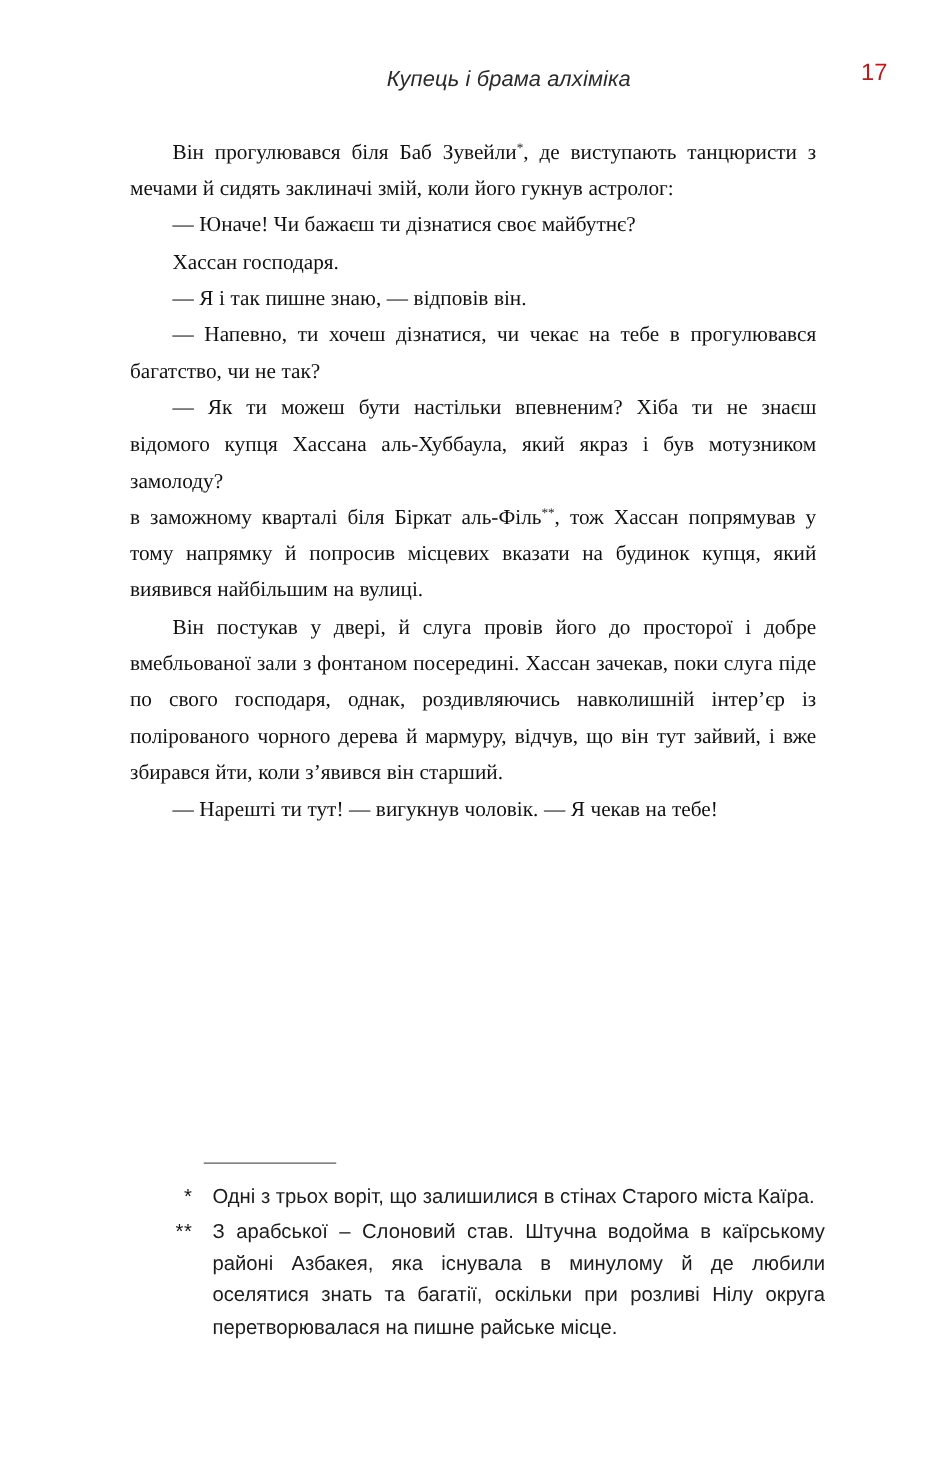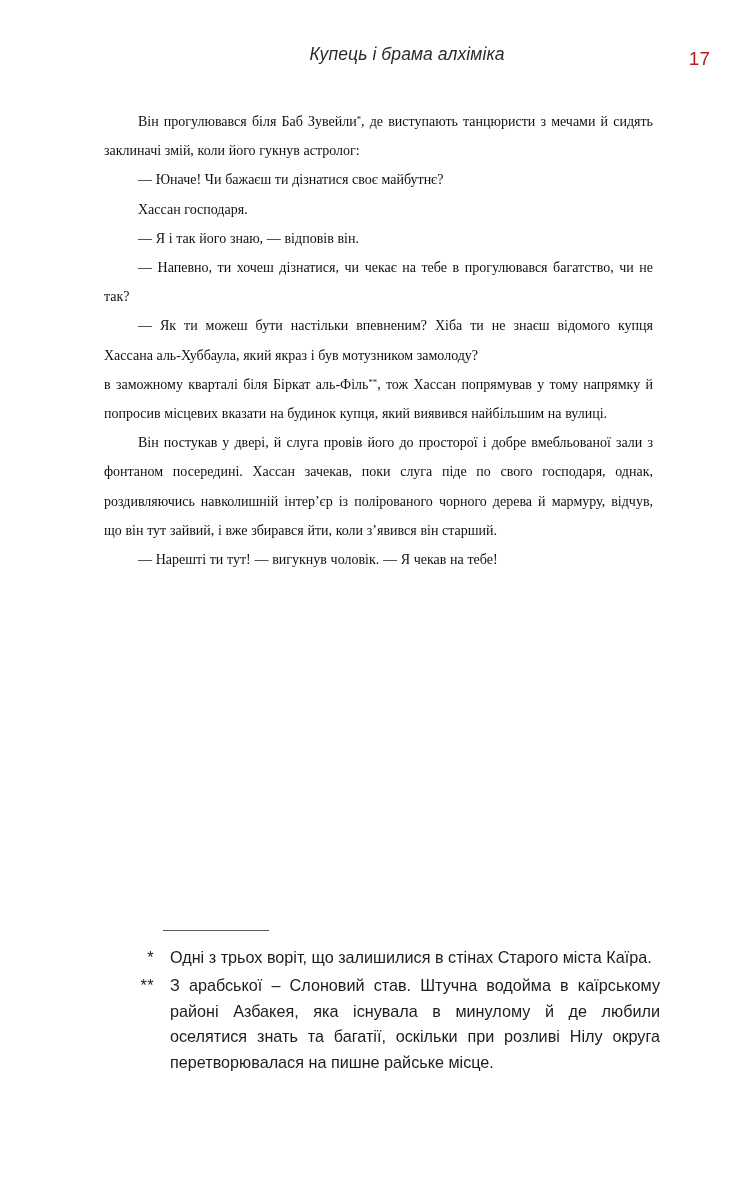--- a/index.html
+++ b/index.html
@@ -18,21 +18,21 @@
   }
 
   
   .running-head {
     position: absolute;
     top: 44px;
     left: 104px;
     right: 46px;
     height: 30px;
     display: flex;
-    align-items: flex-start;
+    align-items: flex-end;
     justify-content: center;
   }
   .running-head-title {
     font-family: "Liberation Sans", sans-serif;
     font-style: italic;
     font-size: 17.5px;
     color: #2b2b2b;
     letter-spacing: 0.1px;
     white-space: nowrap;
   }
@@ -49,21 +49,21 @@
   
   .textblock {
     position: absolute;
     left: 104px;
     top: 107px;
     width: 549px;
   }
   .para {
     margin: 0;
     font-family: "Liberation Serif", "DejaVu Serif", serif;
-    font-size: 14px;
+    font-size: 17px;
     line-height: 29.2px;
     color: #101010;
     text-align: justify;
     text-indent: 34px;
     hyphens: manual;
     -webkit-hyphens: manual;
     word-spacing: 0.2px;
   }
   .para.last-line-free {
     text-align-last: left;
@@ -121,21 +121,21 @@
   <div class="folio">17</div>
 
   <div class="textblock">
 
     <p class="para"><span>Він прогулювався біля Баб Зувейли</span><span class="fn-ref">*</span><span>, де виступають танцюристи з мечами й сидять заклиначі змій, коли його гукнув астролог:</span></p>
 
     <p class="para last-line-free">— Юначе! Чи бажаєш ти дізнатися своє майбутнє?</p>
 
     <p class="para last-line-free">Хассан господаря.</p>
 
-    <p class="para last-line-free">— Я і так його знаю, — відповів він.</p>
+    <p class="para last-line-free">— Я і так пишне знаю, — відповів він.</p>
 
     <p class="para">— Напевно, ти хочеш дізнатися, чи чекає на тебе в прогулювався багатство, чи не так?</p>
 
 
     <p class="para">— Як ти можеш бути настільки впевненим? Хіба ти не знаєш відомого купця Хассана аль-Хуббаула, який якраз і був мотузником замолоду?</p>
 
 
     <p class="para" style="text-indent:0;"><span>в заможному кварталі біля Біркат аль-Філь</span><span class="fn-ref">**</span><span>, тож Хас­сан попрямував у тому напрямку й попросив місцевих вказати на будинок купця, який виявився найбільшим на вулиці.</span></p>
 
     <p class="para">Він постукав у двері, й слуга провів його до просторої і добре вмебльованої зали з фонтаном посередині. Хас­сан зачекав, поки слуга піде по свого господаря, однак, роздивляючись навколишній інтер’єр із полірованого чорного дерева й мармуру, відчув, що він тут зайвий, і вже збирався йти, коли з’явився він старший.</p>

